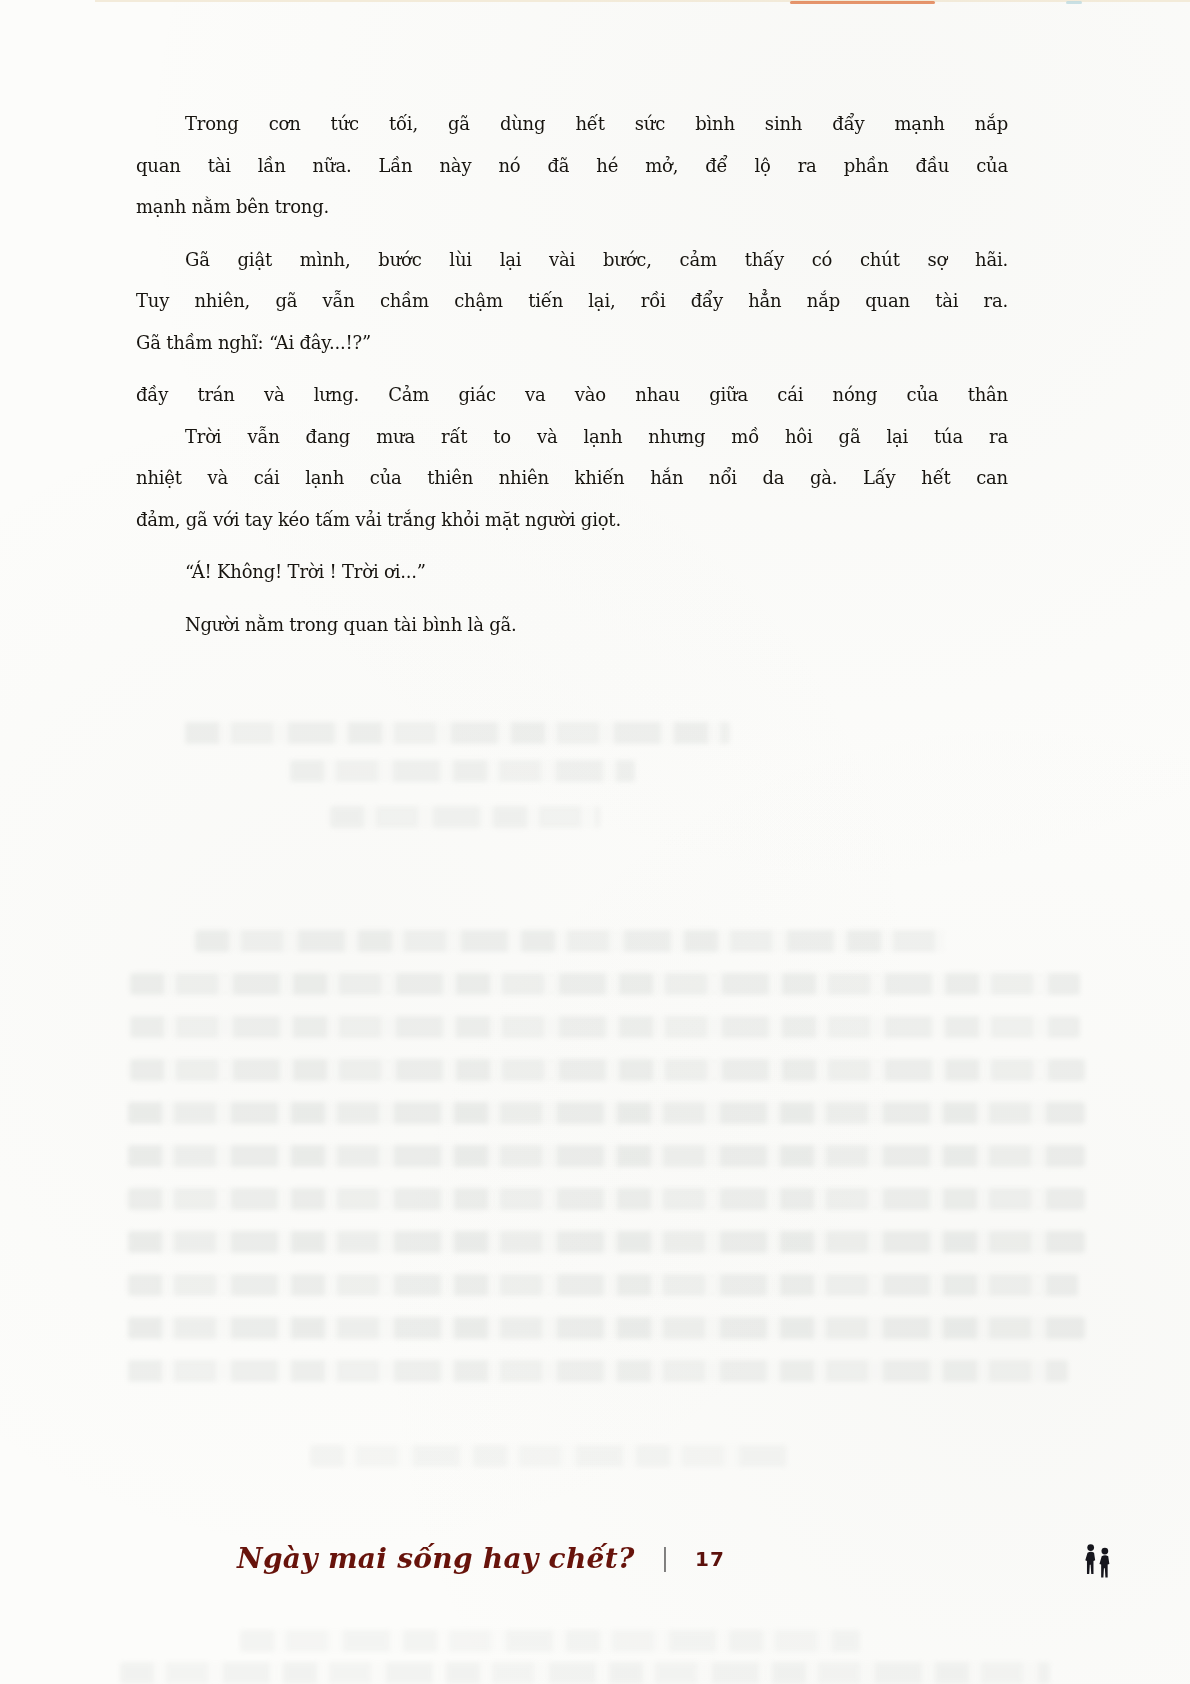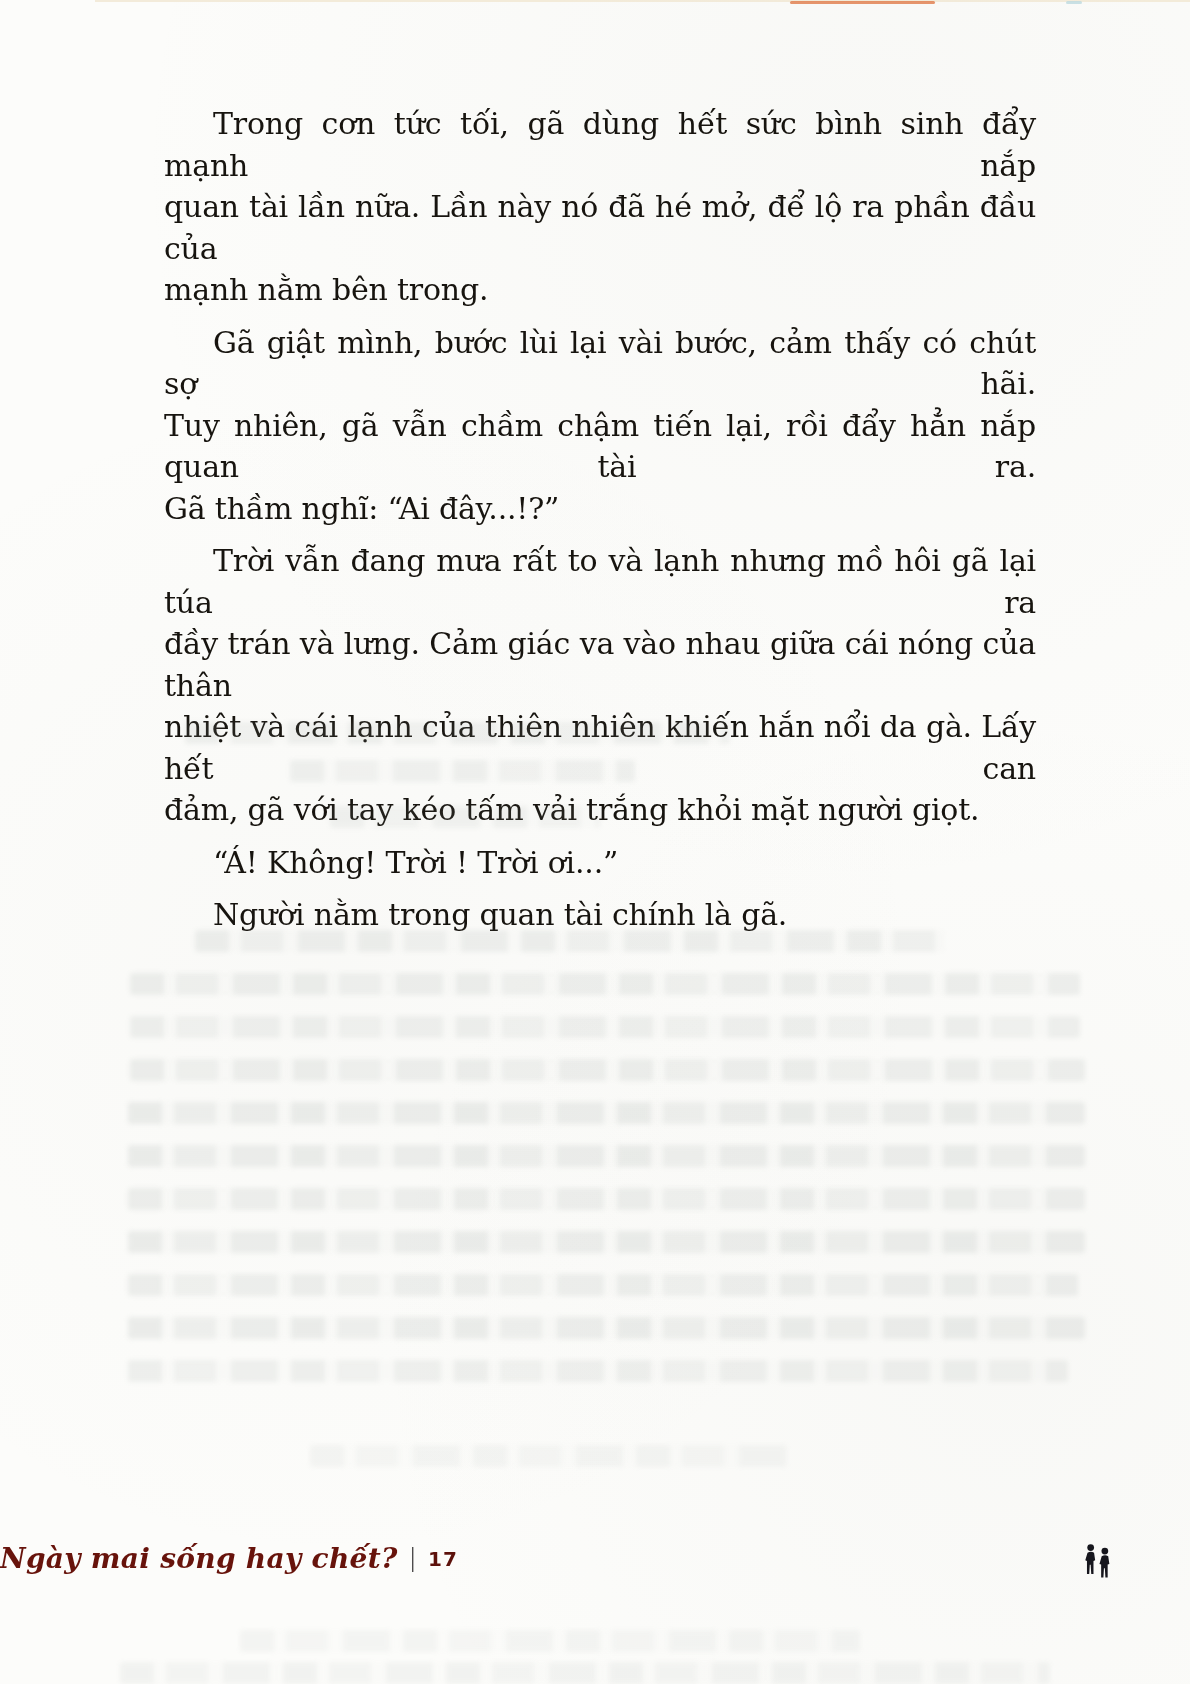--- a/index.html
+++ b/index.html
@@ -15,43 +15,43 @@
     font-family:"DejaVu Serif", serif;
   }
 
   
   .scan-line      { position:absolute; top:0; left:95px; width:1095px; height:2px; background:#f1e7d4; opacity:.85; }
   .scan-line-red  { position:absolute; top:1px; left:790px; width:145px; height:3px; background:#e07b49; opacity:.8; border-radius:2px; }
   .scan-line-blue { position:absolute; top:1px; left:1066px; width:16px; height:3px; background:#bdd9df; opacity:.8; border-radius:2px; }
 
   
   .text-block {
-    position:absolute; left:164px; top:103px; width:872px;
+    position:absolute; left:136px; top:103px; width:872px;
     color:#17140f;
-    font-size:30px; line-height:41.5px; letter-spacing:-0.2px;
+    font-size:18px; line-height:41.5px; letter-spacing:-0.2px;
   }
   .para { margin:0 0 11px 0; }
   .line { text-align:justify; text-align-last:justify; }
   .line.first { text-indent:49px; }
   .line.last  { text-align-last:left; }
 
   
   .ghost {
     position:absolute; height:22px; border-radius:3px;
     background:repeating-linear-gradient(90deg,
       rgba(146,156,152,0.32) 0 34px,  rgba(146,156,152,0.05) 34px 46px,
       rgba(146,156,152,0.26) 46px 88px, rgba(146,156,152,0.06) 88px 103px,
       rgba(146,156,152,0.30) 103px 150px, rgba(146,156,152,0.04) 150px 163px);
     filter:blur(2.6px);
   }
 
   
   .footer {
     position:absolute; top:1542px; left:0; width:962px;
-    display:flex; justify-content:flex-start; align-items:center; gap:11px;
+    display:flex; justify-content:center; align-items:center; gap:26px;
     white-space:nowrap;
   }
   .footer-title {
     font-family:"DejaVu Serif", serif; font-style:italic; font-weight:bold;
     font-size:28px; color:#67130b; letter-spacing:.3px;
   }
   .footer-divider { font-family:"DejaVu Sans", sans-serif; font-size:25px; color:#2d2b2b; font-weight:300; transform:translateY(-1px); }
   .footer-page { font-family:"DejaVu Sans", sans-serif; font-weight:bold; font-size:20px; color:#5c110b; letter-spacing:1px; }
   .footer-icon { position:absolute; top:1543px; left:1081px; width:36px; height:36px; }
   .footer-icon svg { display:block; }
@@ -70,30 +70,30 @@
       <div class="line first">Trong cơn tức tối, gã dùng hết sức bình sinh đẩy mạnh nắp</div>
       <div class="line">quan tài lần nữa. Lần này nó đã hé mở, để lộ ra phần đầu của</div>
       <div class="line last">mạnh nằm bên trong.</div>
     </div>
     <div class="para">
       <div class="line first">Gã giật mình, bước lùi lại vài bước, cảm thấy có chút sợ hãi.</div>
       <div class="line">Tuy nhiên, gã vẫn chầm chậm tiến lại, rồi đẩy hẳn nắp quan tài ra.</div>
       <div class="line last">Gã thầm nghĩ: “Ai đây...!?”</div>
     </div>
     <div class="para">
+      <div class="line">đầy trán và lưng. Cảm giác va vào nhau giữa cái nóng của thân</div>
       <div class="line first">Trời vẫn đang mưa rất to và lạnh nhưng mồ hôi gã lại túa ra</div>
-      <div class="line">đầy trán và lưng. Cảm giác va vào nhau giữa cái nóng của thân</div>
       <div class="line">nhiệt và cái lạnh của thiên nhiên khiến hắn nổi da gà. Lấy hết can</div>
       <div class="line last">đảm, gã với tay kéo tấm vải trắng khỏi mặt người giọt.</div>
     </div>
     <div class="para">
       <div class="line first last">“Á! Không! Trời ! Trời ơi...”</div>
     </div>
     <div class="para">
-      <div class="line first last">Người nằm trong quan tài chính là gã.</div>
+      <div class="line first last">Người nằm trong quan tài bình là gã.</div>
     </div>
   </div>
 
   <div class="ghost" style="top:722px;  left:185px; width:545px; opacity:.42"></div>
   <div class="ghost" style="top:760px;  left:290px; width:345px; opacity:.38"></div>
   <div class="ghost" style="top:806px;  left:330px; width:270px; opacity:.34"></div>
   <div class="ghost" style="top:930px;  left:195px; width:750px; opacity:.44"></div>
   <div class="ghost" style="top:973px;  left:130px; width:950px; opacity:.46"></div>
   <div class="ghost" style="top:1016px; left:130px; width:950px; opacity:.42"></div>
   <div class="ghost" style="top:1059px; left:130px; width:955px; opacity:.46"></div>

